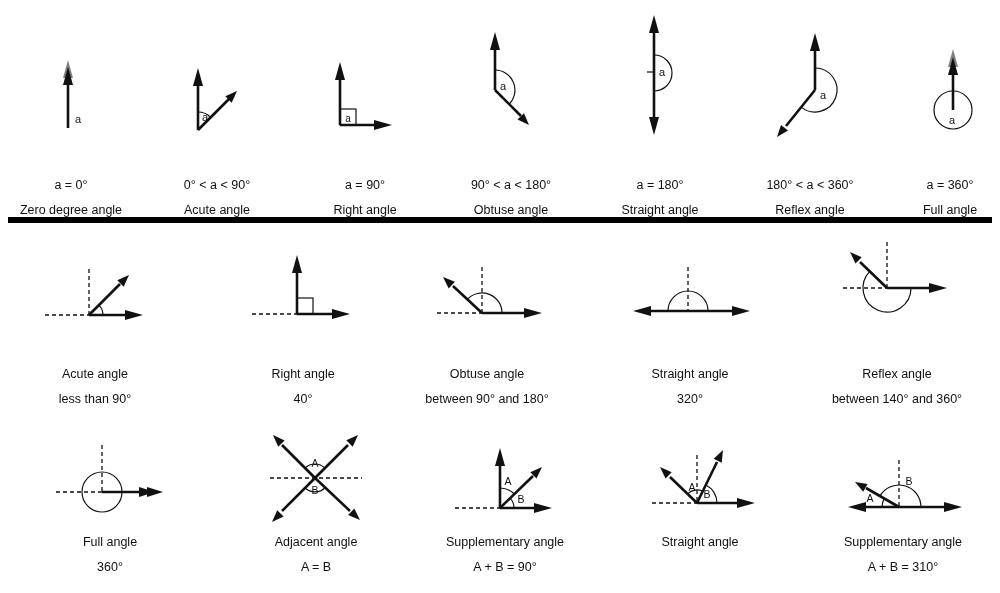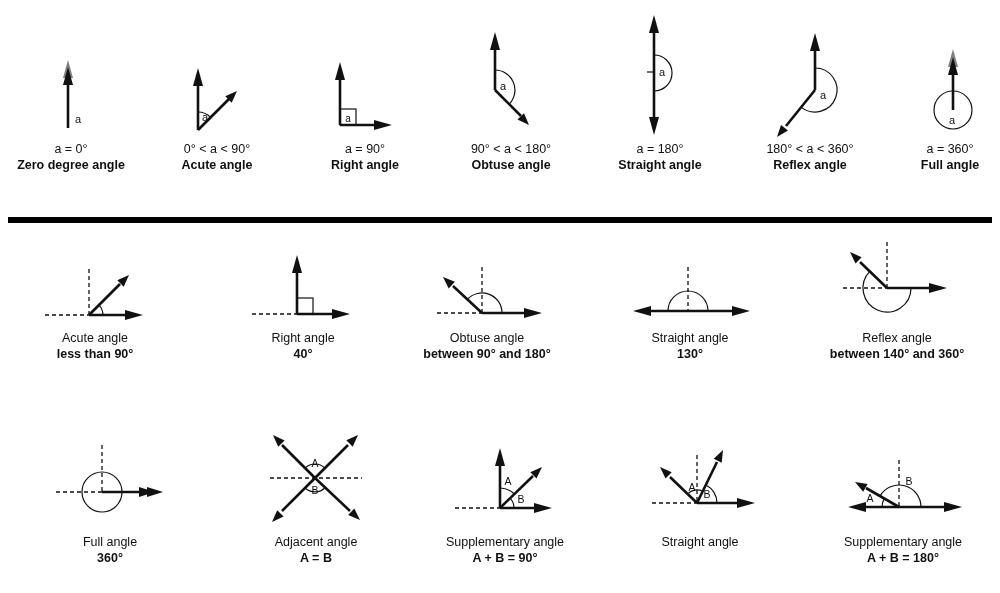--- a/index.html
+++ b/index.html
@@ -6,22 +6,22 @@
   html, body { margin: 0; padding: 0; background: #fff; }
   .canvas {
     position: relative; width: 1000px; height: 593px;
     background: var(--background, #ffffff);
     font-family: "Liberation Sans", sans-serif;
     color: var(--text, #111111);
     overflow: hidden;
   }
   .fig { position: absolute; text-align: center; }
   .fig svg { display: block; }
-  .cap { font-size: 12.5px; line-height: 16px; white-space: nowrap; }
-  .cap + .cap { margin-top: 0; font-weight: bold; }
+  .cap { font-size: 12.5px; line-height: 16px; white-space: nowrap; margin-top: 36px; }
+  .cap + .cap { margin-top: 9px; }
   .cap.pad { margin-top: 3px; }
   .divider { position: absolute; background: var(--divider, #000000); }
   svg .ray  { stroke: var(--line, #111); stroke-width: 2.6; fill: none; }
   svg .thin { stroke: var(--line, #111); stroke-width: 1.2; fill: none; }
   svg .dash { stroke: var(--line, #111); stroke-width: 1.3; stroke-dasharray: 4 3; fill: none; }
   svg .head { fill: var(--line, #111); stroke: none; }
   svg .gray { fill: var(--muted_arrowhead, #808080); }
   svg text  { fill: var(--text, #111); font-family: "Liberation Sans", sans-serif; }
   svg .lbl  { font-size: 11px; }
   svg .lblAB{ font-size: 10.5px; }
@@ -200,21 +200,21 @@
     <svg width="140" height="90">
       <line class="dash" x1="68" y1="27" x2="68" y2="71"></line>
       <g>
         <line class="ray" x1="23" y1="71" x2="120" y2="71"></line>
         <polygon class="head" points="13,71 31,66 31,76"></polygon>
         <polygon class="head" points="130,71 112,66 112,76"></polygon>
       </g>
       <path class="thin" d="M 48 71 A 20 20 0 0 1 88 71"></path>
     </svg>
     <div class="cap">Straight angle</div>
-    <div class="cap">130°</div>
+    <div class="cap">320°</div>
   </div>
 
   <div class="fig" style="left:827px;top:240px;width:140px">
     <svg width="140" height="90">
       <line class="dash" x1="60" y1="2" x2="60" y2="48"></line>
       <line class="dash" x1="16" y1="48" x2="60" y2="48"></line>
       <g>
         <line class="ray" x1="60" y1="48" x2="33" y2="22"></line>
         <polygon class="head" points="23,12 34.7,17.2 28.5,23.6"></polygon>
       </g>
@@ -331,16 +331,16 @@
       <g>
         <line class="ray" x1="66" y1="77" x2="33" y2="58"></line>
         <polygon class="head" points="22,52 34.6,54 30.2,61.8"></polygon>
       </g>
       <path class="thin" d="M 49 77 A 17 17 0 0 1 51.2 68.6"></path>
       <path class="thin" d="M 46.9 66.1 A 22 22 0 0 1 88 77"></path>
       <text class="lblAB" x="37" y="72" text-anchor="middle">A</text>
       <text class="lblAB" x="76" y="55" text-anchor="middle">B</text>
     </svg>
     <div class="cap pad">Supplementary angle</div>
-    <div class="cap">A + B = 180°</div>
+    <div class="cap">A + B = 310°</div>
   </div>
 
 </div>
 
 </body></html>

